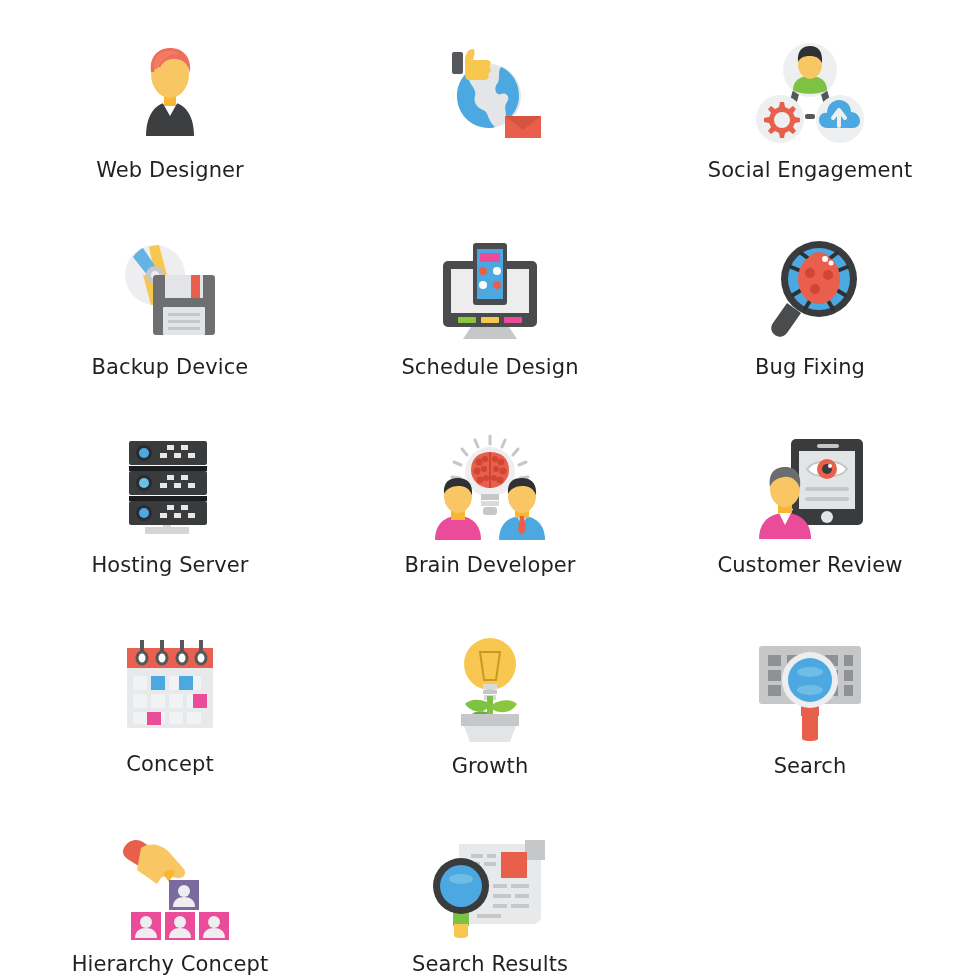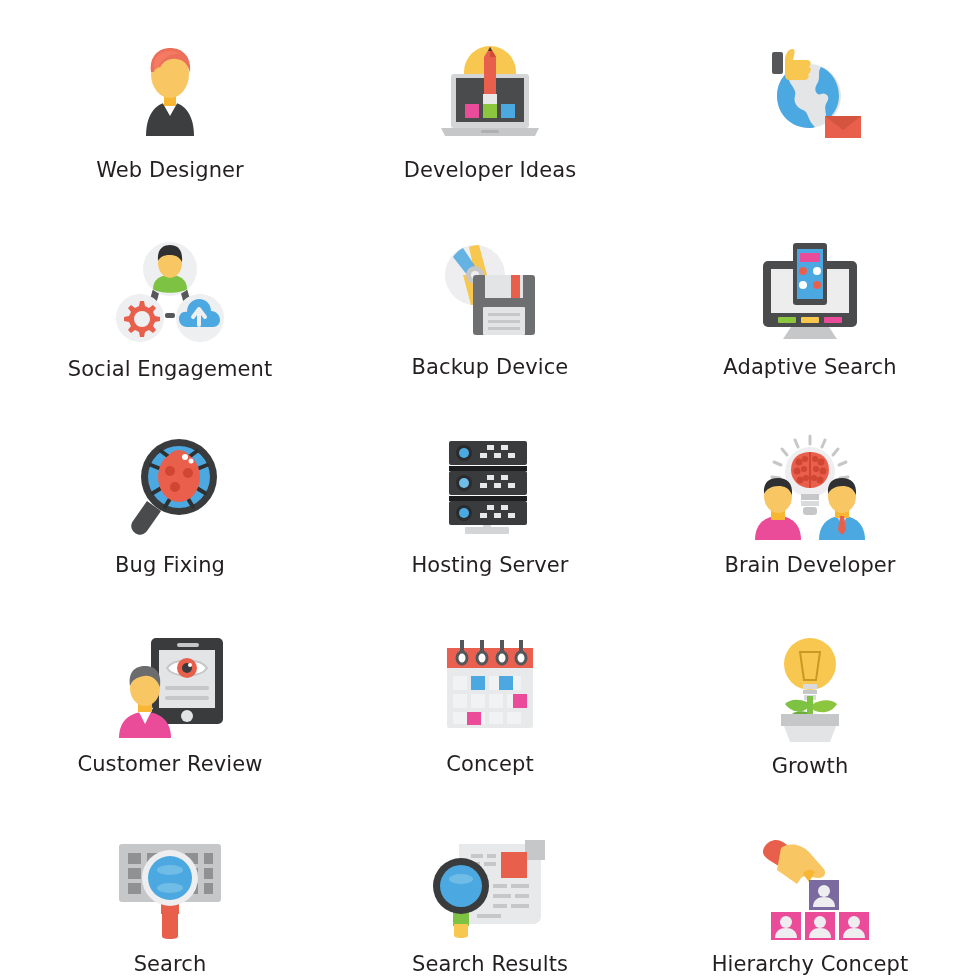--- a/index.html
+++ b/index.html
@@ -61,39 +61,20 @@
         <path d="M47 60 L56 76 L65 60 L60 57 L56 62 L52 57 Z" fill="#ffffff"></path>
         <rect x="50" y="52" width="12" height="14" fill="#f7b733"></rect>
         <ellipse cx="56" cy="34" rx="19" ry="24" fill="#f9c664"></ellipse>
         <path d="M37 32 C35 16 45 8 56 8 C68 8 78 16 76 33 C74 24 70 20 62 19 C55 18 48 22 46 28 C44 24 41 26 40 32 Z" fill="#eb6f5a"></path>
         <path d="M40 30 C38 18 46 11 56 11 C60 11 64 12 66 14 C58 13 48 18 44 28 Z" fill="#f47b62"></path>
       </svg>
     </div>
     <div class="icon-label">Web Designer</div>
   </div>
 
-  <div class="icon-cell row-1">
-    <div class="icon-art">
-      <svg width="118" height="106" viewBox="0 0 118 106">
-        <circle cx="59" cy="32" r="26" fill="#f8c750"></circle>
-        <rect x="20" y="34" width="78" height="54" rx="3" fill="#d4d5d6"></rect>
-        <rect x="25" y="38" width="68" height="44" fill="#4a4b4d"></rect>
-        <path d="M10 88 L108 88 L104 96 L14 96 Z" fill="#c6c7c8"></path>
-        <rect x="50" y="90" width="18" height="3" rx="1.5" fill="#aeafb0"></rect>
-        <rect x="34" y="64" width="14" height="14" fill="#ea4c9a"></rect>
-        <rect x="52" y="64" width="14" height="14" fill="#8cc63f"></rect>
-        <rect x="70" y="64" width="14" height="14" fill="#4ca8e0"></rect>
-        <path d="M53 17 L59 7 L65 17 L65 55 L53 55 Z" fill="#e8604c"></path>
-        <path d="M59 7 L65 17 L59 17 Z" fill="#d04b38"></path>
-        <path d="M57 11 L59 7 L61 11 Z" fill="#3a3b3d"></path>
-        <rect x="52" y="54" width="14" height="10" fill="#e8e8e8"></rect>
-      </svg>
-    </div>
-    <div class="icon-label">Developer Ideas</div>
-  </div>
 
   <div class="icon-cell row-1">
     <div class="icon-art">
       <svg width="118" height="106" viewBox="0 0 118 106">
         <circle cx="58" cy="56" r="32" fill="#e4e5e6"></circle>
         <path d="M58 24 C40 24 26 38 26 56 C26 74 40 88 58 88 C60 88 62 88 64 87 C56 80 58 72 52 70 C46 68 42 62 44 56 C46 50 40 46 38 40 C44 34 50 28 58 24 Z" fill="#4ca8e0"></path>
         <path d="M70 27 C80 31 88 42 88 56 C88 66 83 75 75 81 C76 72 72 68 76 62 C80 56 74 52 70 54 C66 56 62 50 66 44 C70 38 66 32 70 27 Z" fill="#4ca8e0"></path>
         <rect x="21" y="12" width="11" height="22" rx="2" fill="#55575a"></rect>
         <path d="M34 20 C34 14 38 8 42 9 C45 10 43 16 42 20 L56 20 C60 20 61 24 58 27 C61 28 60 33 57 34 C59 36 57 40 54 40 L38 40 C35 40 34 37 34 34 Z" fill="#f8c750"></path>
         <path d="M74 76 L110 76 L110 98 L74 98 Z" fill="#e8604c"></path>
@@ -156,21 +137,21 @@
         <rect x="73" y="80" width="18" height="6" rx="1" fill="#ea4c9a"></rect>
         <rect x="42" y="6" width="34" height="62" rx="3" fill="#4a4b4d"></rect>
         <rect x="46" y="12" width="26" height="50" fill="#4ca8e0"></rect>
         <rect x="49" y="16" width="20" height="9" fill="#ea4c9a"></rect>
         <circle cx="52" cy="34" r="4" fill="#e8604c"></circle>
         <circle cx="66" cy="34" r="4" fill="#ffffff"></circle>
         <circle cx="52" cy="48" r="4" fill="#ffffff"></circle>
         <circle cx="66" cy="48" r="4" fill="#e8604c"></circle>
       </svg>
     </div>
-    <div class="icon-label">Adaptive Search</div>
+    <div class="icon-label">Schedule Design</div>
   </div>
 
   <div class="icon-cell row-2">
     <div class="icon-art">
       <svg width="118" height="106" viewBox="0 0 118 106">
         <path d="M36 66 L22 86 C19 90 20 95 24 98 C28 101 33 100 36 96 L50 76 Z" fill="#4a4b4d"></path>
         <circle cx="68" cy="42" r="38" fill="#3a3b3d"></circle>
         <circle cx="68" cy="42" r="31" fill="#4ca8e0"></circle>
         <path d="M58 22 L50 16 M78 22 L86 16" stroke="#2f3031" stroke-width="4" stroke-linecap="round"></path>
         <path d="M50 34 L40 30 M86 34 L96 30" stroke="#2f3031" stroke-width="4" stroke-linecap="round"></path>
@@ -383,20 +364,43 @@
         <circle cx="59" cy="44" r="22" fill="#4ca8e0"></circle>
         <ellipse cx="59" cy="36" rx="13" ry="5" fill="#6fbce6"></ellipse>
         <ellipse cx="59" cy="54" rx="13" ry="5" fill="#6fbce6"></ellipse>
       </svg>
     </div>
     <div class="icon-label">Search</div>
   </div>
 
   <div class="icon-cell row-4">
     <div class="icon-art">
+      <svg width="126" height="106" viewBox="0 0 126 106">
+        <path d="M18 12 C22 6 30 4 36 8 L50 18 L38 36 L22 26 C16 22 14 18 18 12 Z" fill="#e8604c"></path>
+        <path d="M34 14 C42 8 54 10 62 18 L76 34 C80 38 78 44 72 44 C66 44 58 40 54 44 L50 50 L30 36 Z" fill="#f9c664"></path>
+        <path d="M56 40 C58 36 64 34 68 38 L62 48 Z" fill="#f7b733"></path>
+        <rect x="62" y="46" width="30" height="30" fill="#7b6aa0"></rect>
+        <circle cx="77" cy="57" r="6" fill="#eeeef0"></circle>
+        <path d="M66 73 C66 66 71 63 77 63 C83 63 88 66 88 73 Z" fill="#eeeef0"></path>
+        <rect x="24" y="78" width="30" height="28" fill="#ea4c9a"></rect>
+        <circle cx="39" cy="88" r="6" fill="#eeeef0"></circle>
+        <path d="M28 104 C28 97 33 94 39 94 C45 94 50 97 50 104 Z" fill="#eeeef0"></path>
+        <rect x="58" y="78" width="30" height="28" fill="#ea4c9a"></rect>
+        <circle cx="73" cy="88" r="6" fill="#eeeef0"></circle>
+        <path d="M62 104 C62 97 67 94 73 94 C79 94 84 97 84 104 Z" fill="#eeeef0"></path>
+        <rect x="92" y="78" width="30" height="28" fill="#ea4c9a"></rect>
+        <circle cx="107" cy="88" r="6" fill="#eeeef0"></circle>
+        <path d="M96 104 C96 97 101 94 107 94 C113 94 118 97 118 104 Z" fill="#eeeef0"></path>
+      </svg>
+    </div>
+    <div class="icon-label">Hierarchy Concept</div>
+  </div>
+
+  <div class="icon-cell row-4">
+    <div class="icon-art">
       <svg width="122" height="106" viewBox="0 0 122 106">
         <path d="M30 10 L92 10 L112 10 L112 26 L92 26 L92 10 L112 26 L112 82 C112 87 108 90 103 90 L39 90 C34 90 30 87 30 82 Z" fill="#e8e9ea"></path>
         <path d="M30 10 L96 10 L96 26 L112 26 L112 82 C112 87 108 90 103 90 L39 90 C34 90 30 87 30 82 Z" fill="#e8e9ea"></path>
         <rect x="96" y="6" width="20" height="20" fill="#c6c7c8"></rect>
         <rect x="72" y="18" width="26" height="26" fill="#e8604c"></rect>
         <g fill="#c6c7c8">
           <rect x="42" y="20" width="12" height="4"></rect>
             <rect x="58" y="20" width="9" height="4"></rect>
           <rect x="42" y="28" width="9" height="4"></rect>
             <rect x="55" y="28" width="12" height="4"></rect>
@@ -411,36 +415,13 @@
         <rect x="24" y="78" width="16" height="14" fill="#7dc242"></rect>
         <path d="M25 90 L39 90 L39 101 C39 103 37 104 32 104 C27 104 25 103 25 101 Z" fill="#f8c750"></path>
         <circle cx="32" cy="52" r="28" fill="#3a3b3d"></circle>
         <circle cx="32" cy="52" r="21" fill="#4ca8e0"></circle>
         <ellipse cx="32" cy="45" rx="12" ry="5" fill="#6fbce6"></ellipse>
       </svg>
     </div>
     <div class="icon-label">Search Results</div>
   </div>
 
-  <div class="icon-cell row-4">
-    <div class="icon-art">
-      <svg width="126" height="106" viewBox="0 0 126 106">
-        <path d="M18 12 C22 6 30 4 36 8 L50 18 L38 36 L22 26 C16 22 14 18 18 12 Z" fill="#e8604c"></path>
-        <path d="M34 14 C42 8 54 10 62 18 L76 34 C80 38 78 44 72 44 C66 44 58 40 54 44 L50 50 L30 36 Z" fill="#f9c664"></path>
-        <path d="M56 40 C58 36 64 34 68 38 L62 48 Z" fill="#f7b733"></path>
-        <rect x="62" y="46" width="30" height="30" fill="#7b6aa0"></rect>
-        <circle cx="77" cy="57" r="6" fill="#eeeef0"></circle>
-        <path d="M66 73 C66 66 71 63 77 63 C83 63 88 66 88 73 Z" fill="#eeeef0"></path>
-        <rect x="24" y="78" width="30" height="28" fill="#ea4c9a"></rect>
-        <circle cx="39" cy="88" r="6" fill="#eeeef0"></circle>
-        <path d="M28 104 C28 97 33 94 39 94 C45 94 50 97 50 104 Z" fill="#eeeef0"></path>
-        <rect x="58" y="78" width="30" height="28" fill="#ea4c9a"></rect>
-        <circle cx="73" cy="88" r="6" fill="#eeeef0"></circle>
-        <path d="M62 104 C62 97 67 94 73 94 C79 94 84 97 84 104 Z" fill="#eeeef0"></path>
-        <rect x="92" y="78" width="30" height="28" fill="#ea4c9a"></rect>
-        <circle cx="107" cy="88" r="6" fill="#eeeef0"></circle>
-        <path d="M96 104 C96 97 101 94 107 94 C113 94 118 97 118 104 Z" fill="#eeeef0"></path>
-      </svg>
-    </div>
-    <div class="icon-label">Hierarchy Concept</div>
-  </div>
-
 </div>
 
 </body></html>

